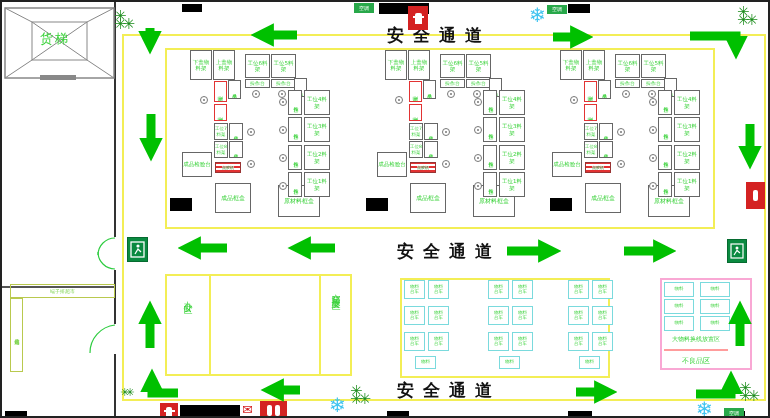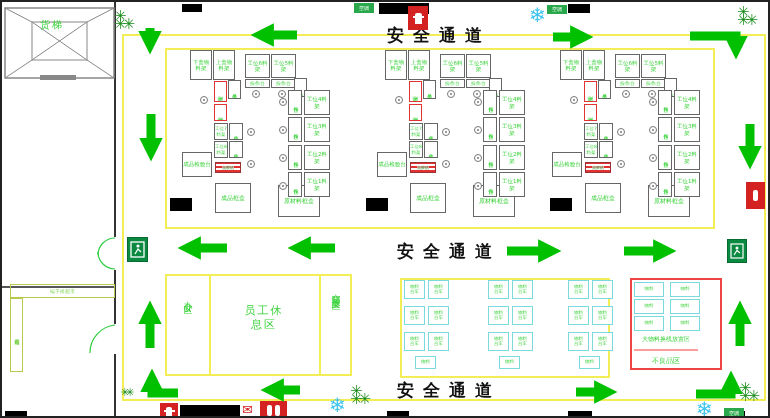--- a/index.html
+++ b/index.html
@@ -51,22 +51,22 @@
   .ac-sign{position:absolute;background:#28a84a;color:#fff;font-size:5px;display:flex;
            align-items:center;justify-content:center;line-height:1;}
   .snow{position:absolute;color:#3ec3f0;font-size:20px;line-height:1;}
   .plant{position:absolute;color:#1c8c1c;line-height:0.55;font-size:15px;letter-spacing:-4px;}
   .envelope{position:absolute;color:#d42222;font-size:13px;line-height:1;background:#fff;}
   
   .shelf{position:absolute;border:1px solid #b9c94e;box-sizing:border-box;display:flex;
          align-items:center;justify-content:center;color:#7ad24a;font-size:5px;line-height:1;}
   .machine-box{position:absolute;border:1.5px solid #cfe23a;box-sizing:border-box;display:flex;
                align-items:center;justify-content:center;color:#3ad23a;font-size:7px;text-align:center;}
-  .storage-right{position:absolute;left:628px;top:276px;width:92px;height:92px;
-                 border:2px solid #ef4444;box-sizing:border-box;}
+  .storage-right{position:absolute;left:658px;top:276px;width:92px;height:92px;
+                 border:2px solid #f9a8d4;box-sizing:border-box;}
   .redline{position:absolute;background:#ff9c9c;height:2px;}
   svg.overlay{position:absolute;left:0;top:0;pointer-events:none;}
 </style>
 </head>
 <body>
 
 <div class="floor">
 
   <div class="yrect" style="left:120px;top:32px;width:644px;height:367px"></div>
   <div class="yrect" style="left:163px;top:46px;width:550px;height:181px"></div>
@@ -81,21 +81,21 @@
   <svg class="overlay" width="120" height="80" style="left:2px;top:4px">
     <rect x="1" y="2" width="109" height="70" fill="none" stroke="#888" stroke-width="1.5"></rect>
     <rect x="28" y="16" width="55" height="38" fill="none" stroke="#888" stroke-width="1"></rect>
     <line x1="1" y1="2" x2="28" y2="16" stroke="#888"></line>
       <line x1="110" y1="2" x2="83" y2="16" stroke="#888"></line>
     <line x1="1" y1="72" x2="28" y2="54" stroke="#888"></line>
       <line x1="110" y1="72" x2="83" y2="54" stroke="#888"></line>
     <line x1="28" y1="16" x2="83" y2="54" stroke="#888"></line>
       <line x1="28" y1="54" x2="83" y2="16" stroke="#888"></line>
   </svg>
-  <div class="abs green-label" style="left:38px;top:16px;font-size:10px;letter-spacing:2px">货梯</div>
+  <div class="abs green-label" style="left:38px;top:28px;font-size:13px;letter-spacing:2px">货梯</div>
 
   <div class="corridor" style="left:437px;top:33px">安全通道</div>
   <div class="corridor" style="left:447px;top:249px">安全通道</div>
   <div class="corridor" style="left:447px;top:388px">安全通道</div>
 
   <div class="pillar" style="left:180px;top:2px;width:20px;height:8px"></div>
   <div class="pillar" style="left:377px;top:1px;width:50px;height:11px"></div>
   <div class="pillar" style="left:566px;top:2px;width:22px;height:9px"></div>
   <div class="pillar" style="left:168px;top:196px;width:22px;height:13px"></div>
   <div class="pillar" style="left:364px;top:196px;width:22px;height:13px"></div>
@@ -221,21 +221,20 @@
     <div class="chair" style="left:89px;top:48px"></div>
     <div class="chair" style="left:89px;top:76px"></div>
     <div class="chair" style="left:89px;top:104px"></div>
     <div class="chair" style="left:89px;top:132px"></div>
   </div>
 
   <div class="office-rect">
     <div class="odiv" style="left:42px"></div>
     <div class="odiv" style="left:152px"></div>
     <div class="abs green-label vt" style="left:14px;top:18px;font-size:9px;letter-spacing:2px">办公区</div>
-    <div class="abs green-label" style="left:73px;top:28px;width:48px;font-size:11px;text-align:center;letter-spacing:2px;line-height:1.3">员工休息区</div>
     <div class="abs green-label vt" style="left:162px;top:10px;font-size:9px;letter-spacing:2px">空箱放置区</div>
   </div>
 
   <div class="shelf" style="left:8px;top:282px;width:105px;height:14px">
       <span>端子排超市</span>
     </div>
   <div class="shelf vt" style="left:8px;top:296px;width:13px;height:74px">
       <span class="vt">端子排超市</span>
     </div>
 

